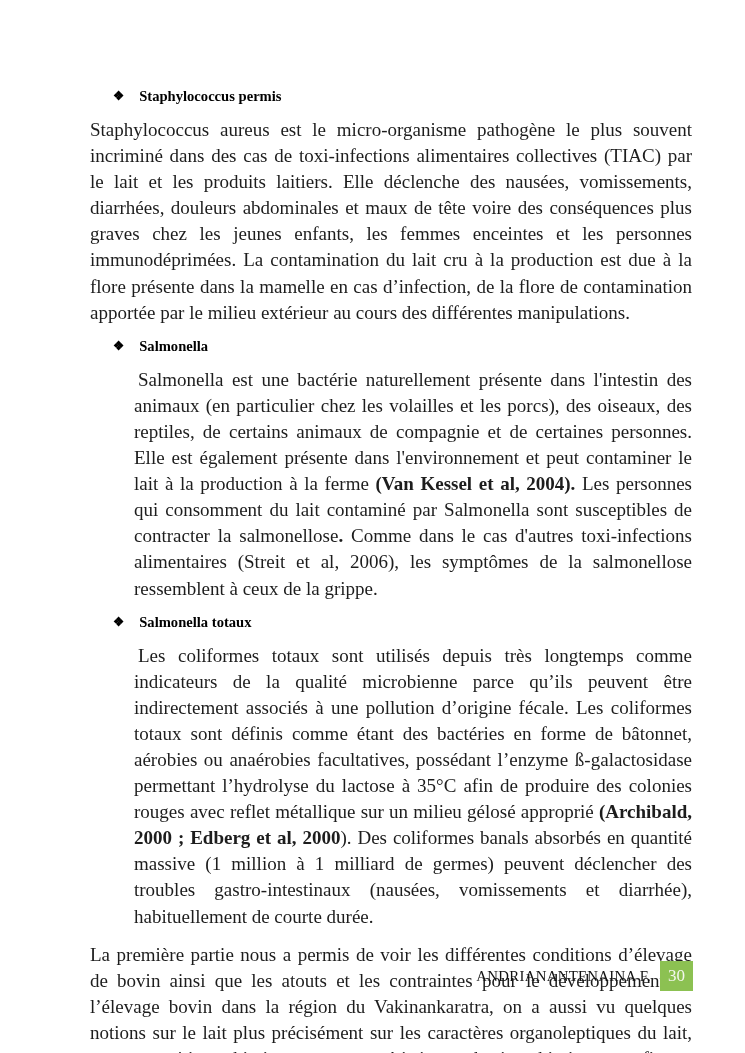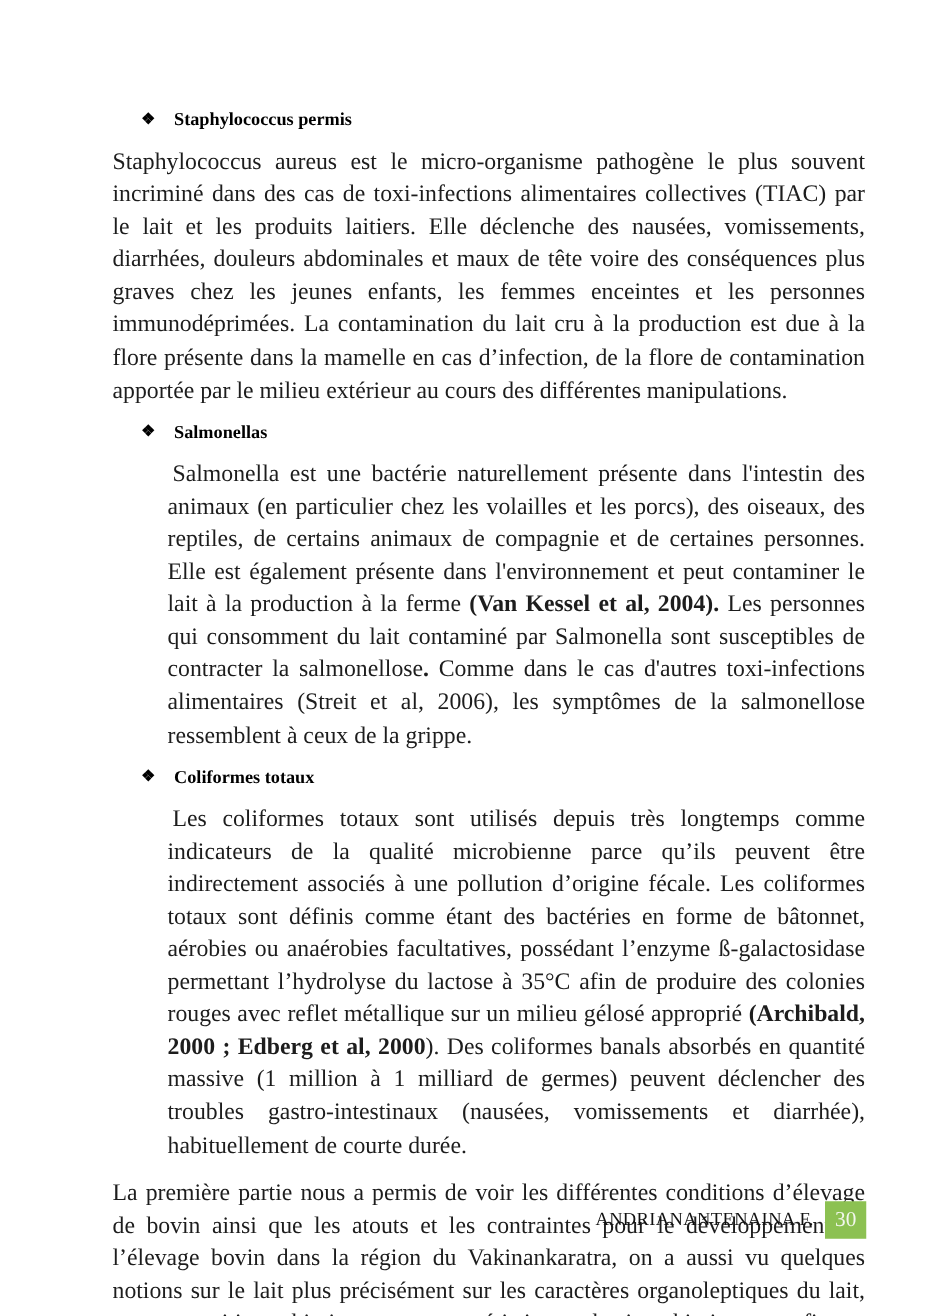--- a/index.html
+++ b/index.html
@@ -59,27 +59,27 @@
   <div class="content">
 
     <div class="heading">
       <span class="bullet">❖</span>
       <span>Staphylococcus permis</span>
     </div>
     <p class="para"><span>Staphylococcus aureus est le micro-organisme pathogène le plus souvent incriminé dans des cas de toxi-infections alimentaires collectives (TIAC) par le lait et les produits laitiers. Elle déclenche des nausées, vomissements, diarrhées, douleurs abdominales et maux de tête voire des conséquences plus graves chez les jeunes enfants, les femmes enceintes et les personnes immunodéprimées. La contamination du lait cru à la production est due à la flore présente dans la mamelle en cas d’infection, de la flore de contamination apportée par le milieu extérieur au cours des différentes manipulations.</span></p>
 
     <div class="heading">
       <span class="bullet">❖</span>
-      <span>Salmonellas</span>
+      <span>Salmonella</span>
     </div>
     <p class="para indent"><span>Salmonella est une bactérie naturellement présente dans l'intestin des animaux (en particulier chez les volailles et les porcs), des oiseaux, des reptiles, de certains animaux de compagnie et de certaines personnes. Elle est également présente dans l'environnement et peut contaminer le lait à la production à la ferme </span><b>(Van Kessel et al, 2004).</b><span> Les personnes qui consomment du lait contaminé par Salmonella sont susceptibles de contracter la salmonellose</span><b>.</b><span> Comme dans le cas d'autres toxi-infections alimentaires (Streit et al, 2006), les symptômes de la salmonellose ressemblent à ceux de la grippe.</span></p>
 
     <div class="heading">
       <span class="bullet">❖</span>
-      <span>Coliformes totaux</span>
+      <span>Salmonella totaux</span>
     </div>
     <p class="para indent"><span>Les coliformes totaux sont utilisés depuis très longtemps comme indicateurs de la qualité microbienne parce qu’ils peuvent être indirectement associés à une pollution d’origine fécale. Les coliformes totaux sont définis comme étant des bactéries en forme de bâtonnet, aérobies ou anaérobies facultatives, possédant l’enzyme ß-galactosidase permettant l’hydrolyse du lactose à 35°C afin de produire des colonies rouges avec reflet métallique sur un milieu gélosé approprié </span><b>(Archibald, 2000 ; Edberg et al, 2000</b><span>). Des coliformes banals absorbés en quantité massive (1 million à 1 milliard de germes) peuvent déclencher des troubles gastro-intestinaux (nausées, vomissements et diarrhée), habituellement de courte durée.</span></p>
 
     <p class="para"><span>La première partie nous a permis de voir les différentes conditions d’élevage de bovin ainsi que les atouts et les contraintes  pour  le développement de l’élevage bovin dans la région du Vakinankaratra, on a aussi vu quelques notions sur le lait plus précisément sur les caractères organoleptiques du lait, ses compositions chimiques, ses caractéristiques physico-chimique et enfin ses caractéristiques microbiologiques.  Nous allons passer maintenant dans la partie suivante qui sera consacré totalement à la présentation des matériels qui ont été utilisé lors de l’analyse et à la méthodologie à suivre pour le bon déroulement de l’analyse.</span></p>
 
   </div>
 
   <div class="footer">
     <span class="author">ANDRIANANTENAINA F.</span>
     <span class="page-badge" style="background: rgb(140, 193, 82); color: rgb(243, 247, 238);">30</span>

